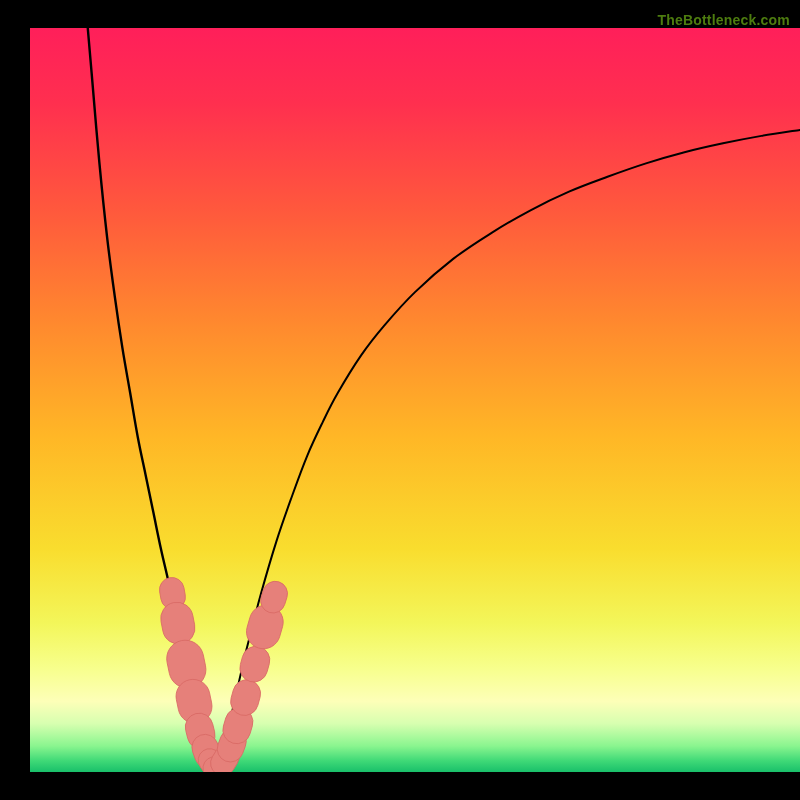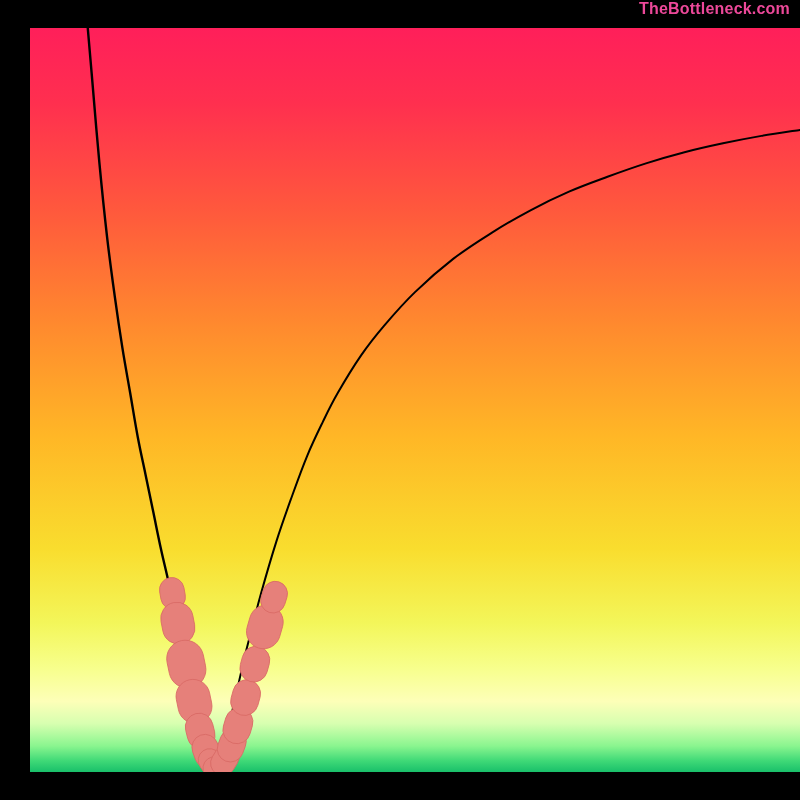--- a/index.html
+++ b/index.html
@@ -15,25 +15,25 @@
     position: absolute;
     inset: 0;
     background: #000;
   }
   .plot {
     position: absolute;
     box-sizing: border-box;
   }
   .watermark {
     position: absolute;
-    top: 0;
+    top: 12px;
     right: 10px;
-    font-size: 16px;
+    font-size: 14px;
     font-weight: 600;
-    color: #ec4899;
+    color: #4d7c0f;
     letter-spacing: 0.2px;
     user-select: none;
   }
   svg { display: block; }
 </style>
 </head>
 <body>
 
 <div class="frame">
 

